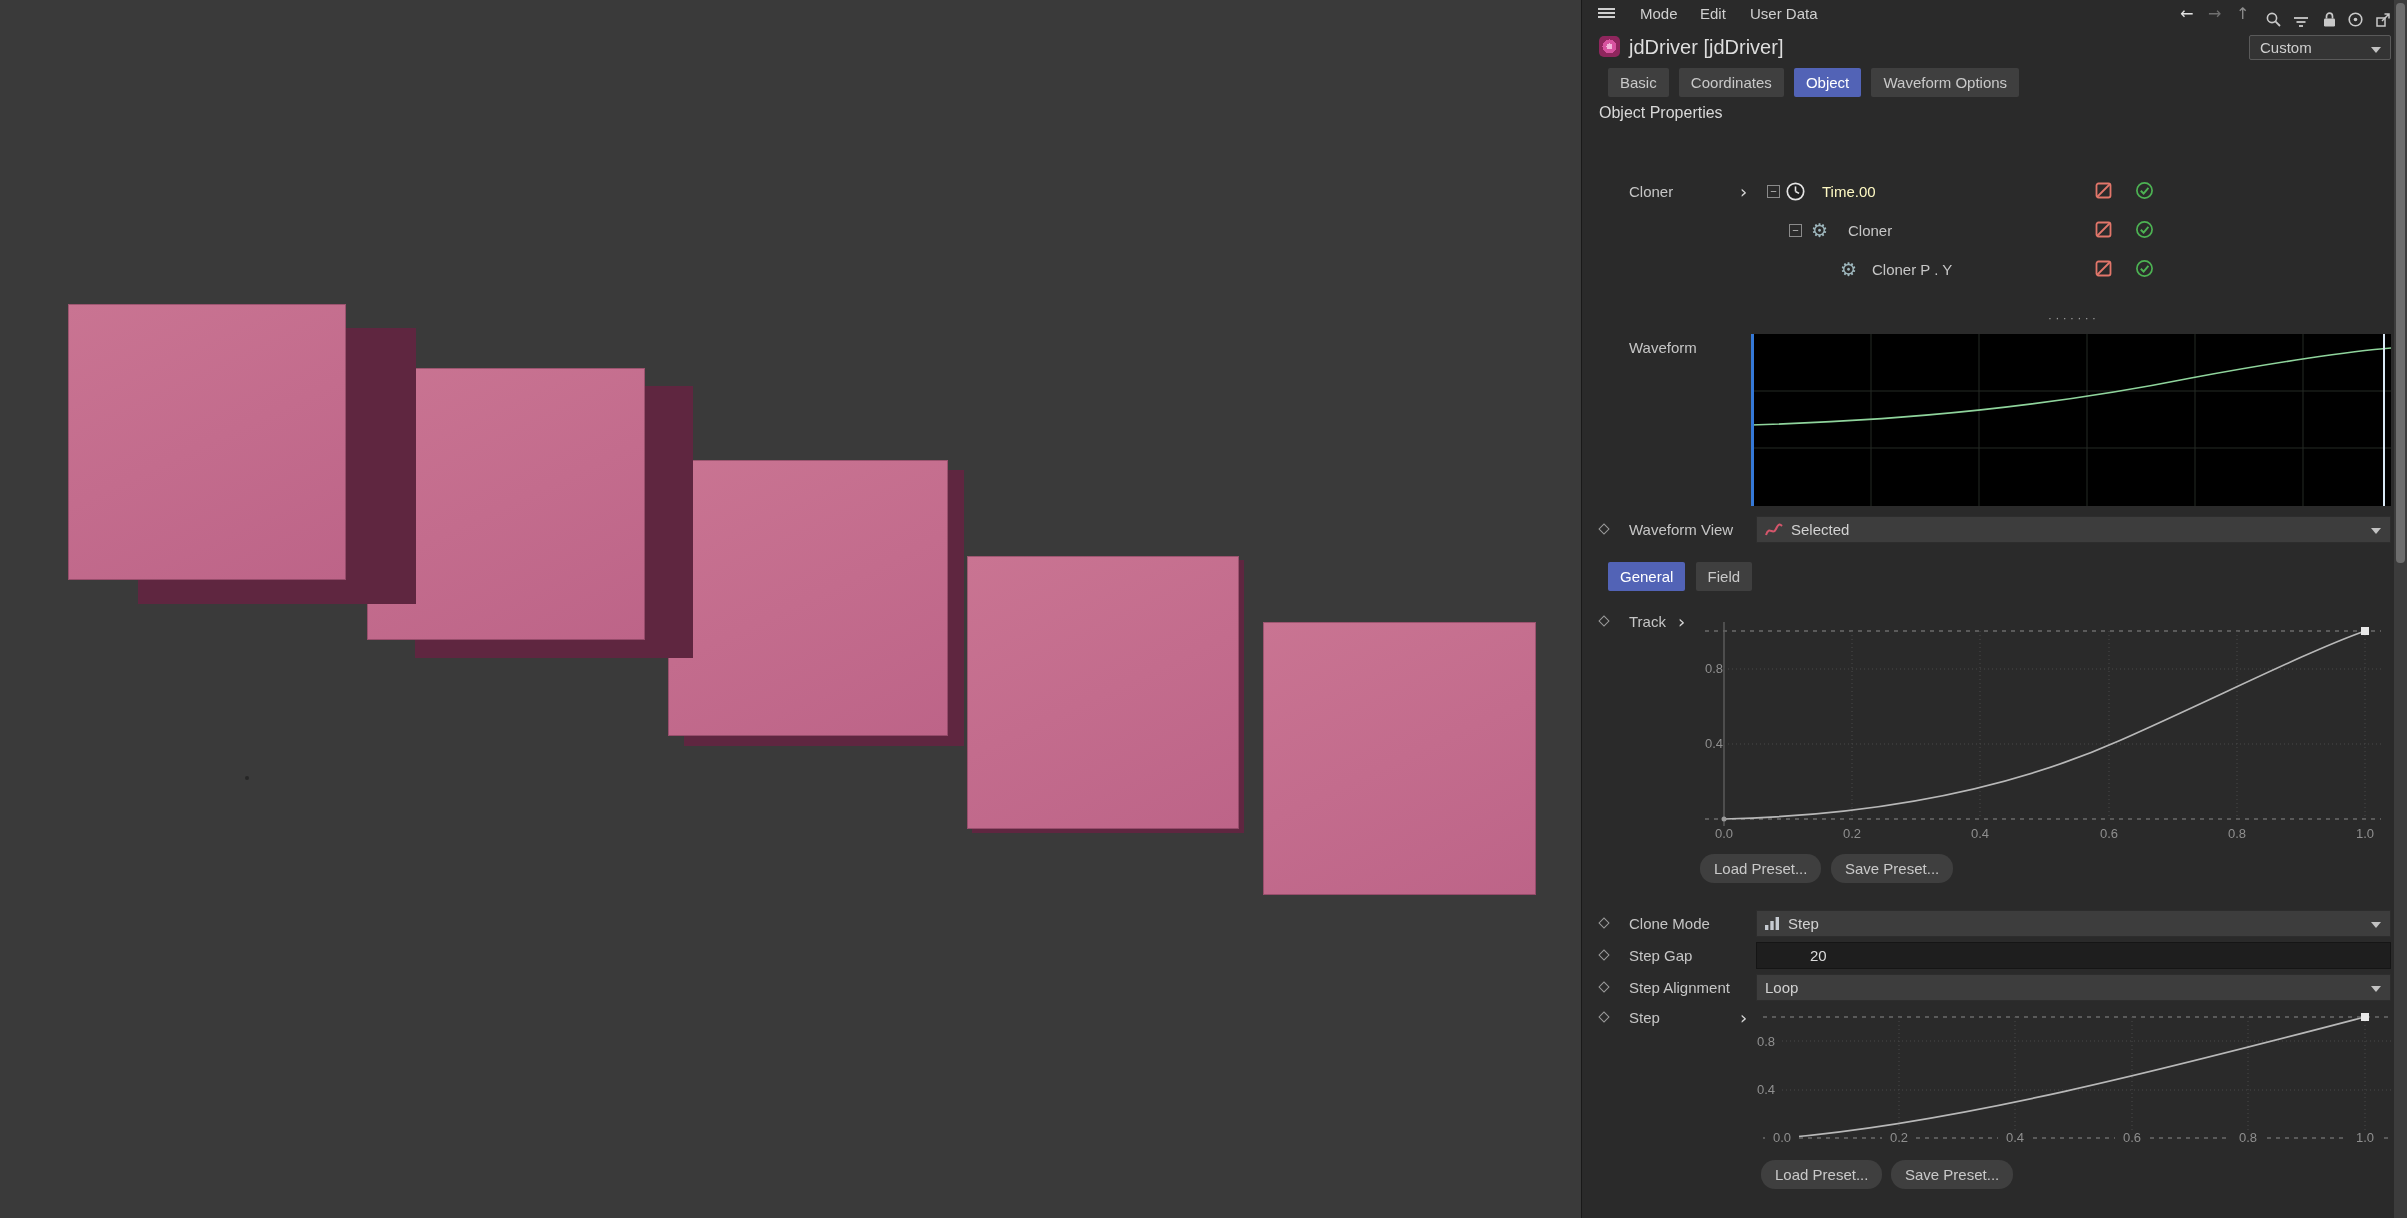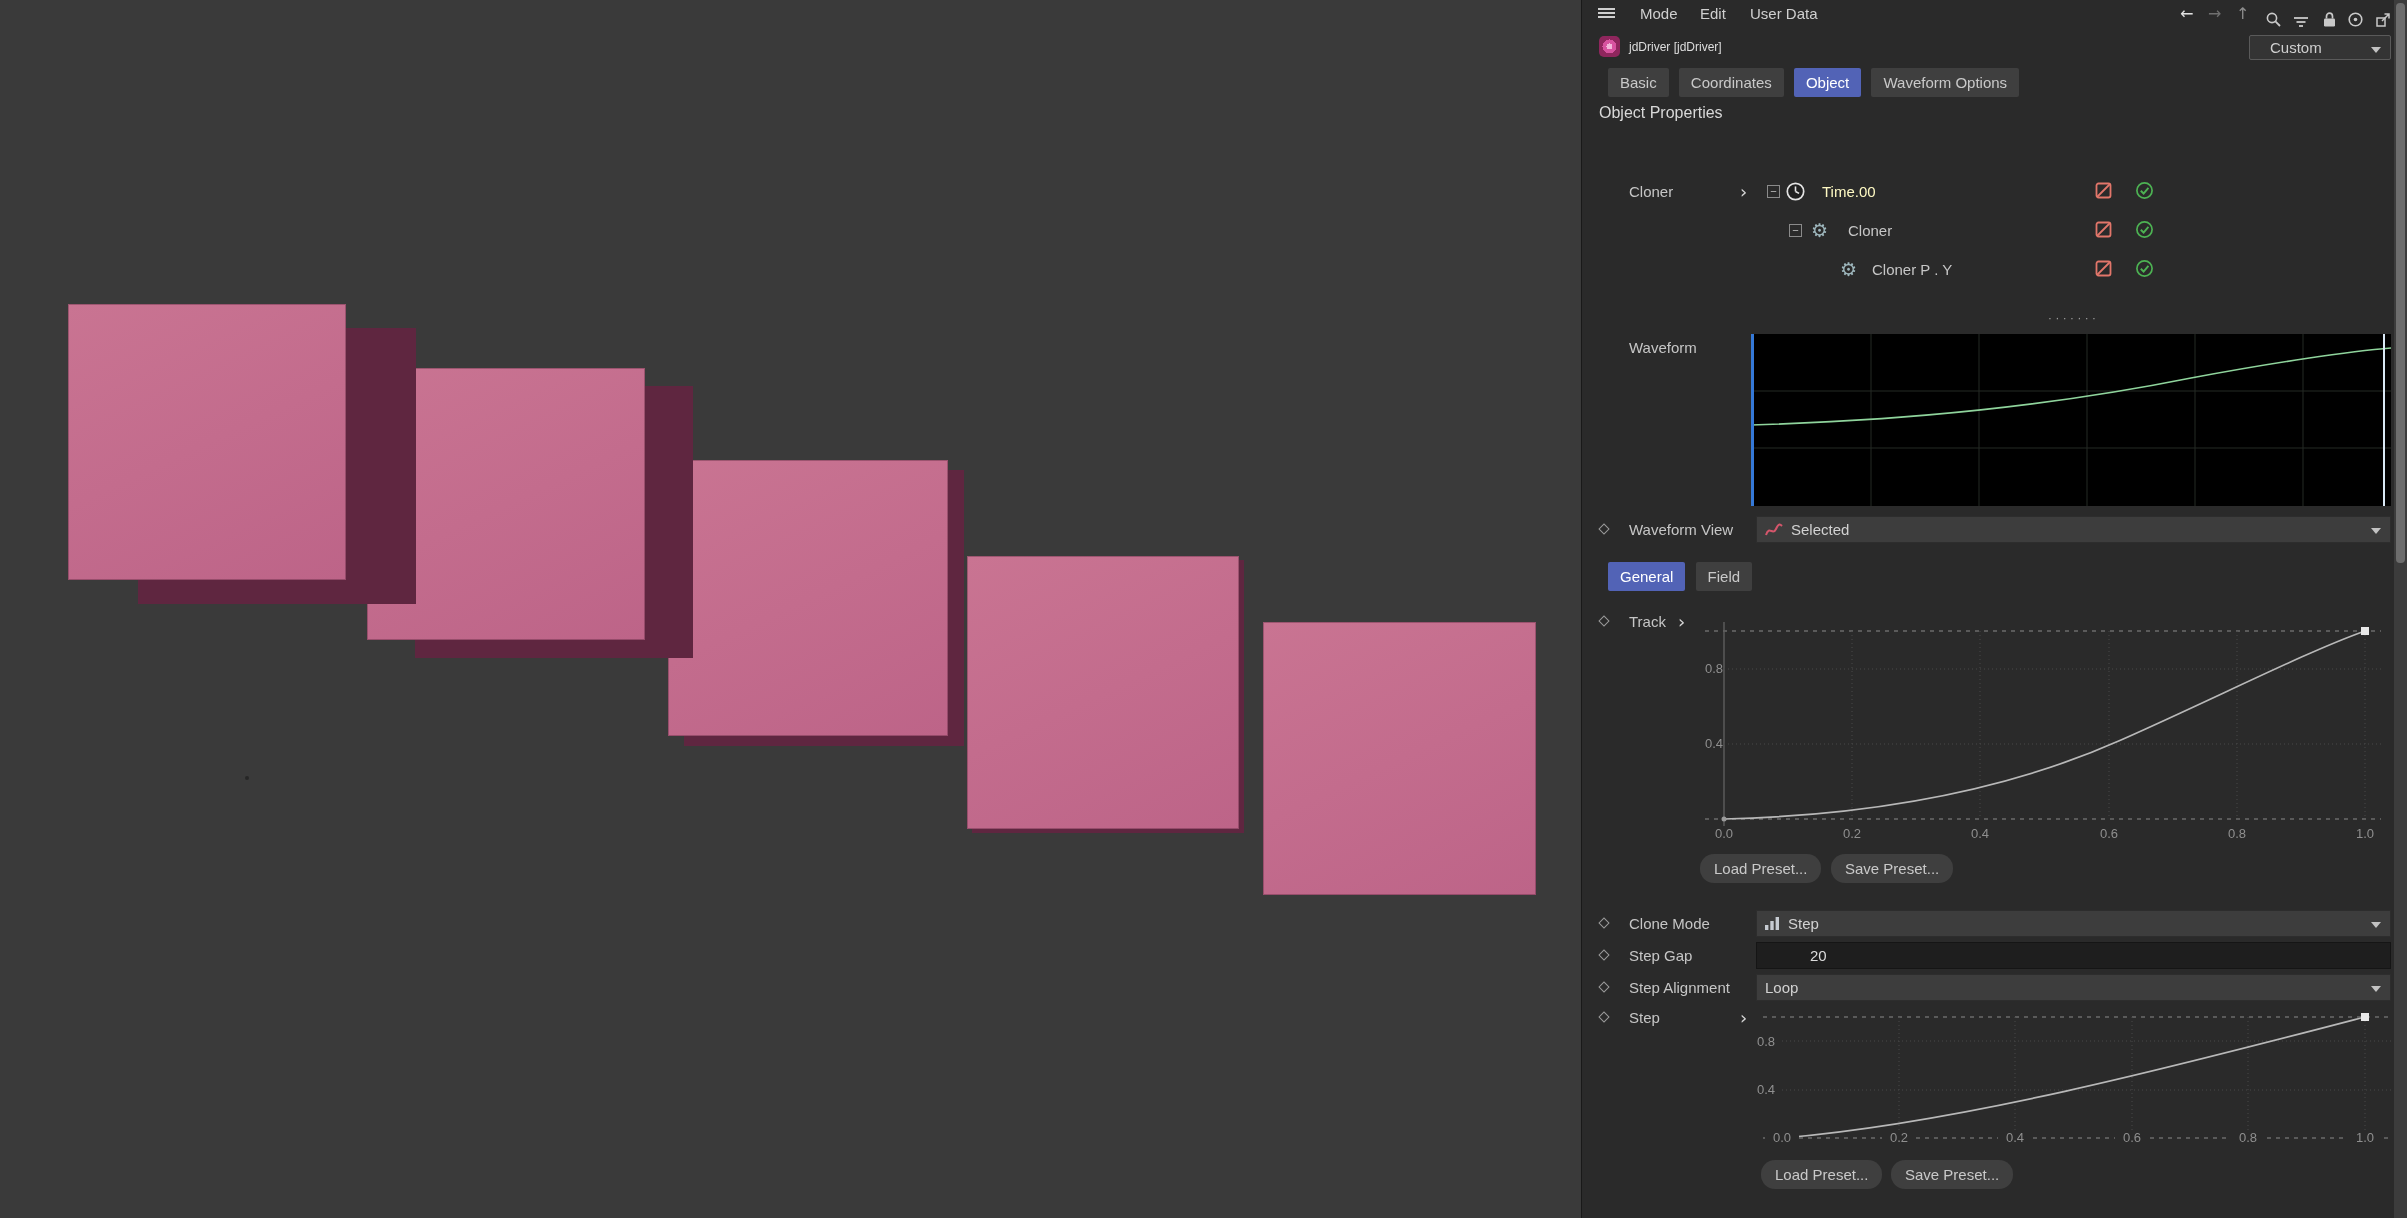--- a/index.html
+++ b/index.html
@@ -22,23 +22,23 @@
   .menubar{position:absolute;left:0;top:0;width:100%;height:27px}
   .menu-item{position:absolute;top:0;line-height:27px;color:#cfcfcf;white-space:nowrap}
   .hamburger{position:absolute;left:16px;top:8px;width:17px;height:12px}
   .hamburger i{display:block;height:2px;background:#cfcfcf;margin-bottom:2px}
   .mico{position:absolute;top:0;line-height:27px;font-family:"DejaVu Sans",sans-serif;color:#cfcfcf;font-size:16px}
   .mico svg{vertical-align:middle}
 
   .titlerow{position:absolute;left:0;top:33px;width:100%;height:28px}
   .plugin-icon{position:absolute;left:17px;top:3px;width:21px;height:21px;border-radius:5px;
     background:radial-gradient(circle,#f2b7d9 0 3px,#d7539f 3px 7px,#8f265d 7px 11px)}
-  .title-text{position:absolute;left:47px;top:0;line-height:28px;color:#dedede;font-size:12px}
+  .title-text{position:absolute;left:47px;top:0;line-height:28px;color:#dedede;font-size:20px}
   .custom-dd{position:absolute;left:667px;top:2px;width:142px;height:25px;background:#343434;
-    border:1px solid #5a5a5a;border-radius:2px;line-height:23px;padding-left:20px;color:#cfcfcf}
+    border:1px solid #5a5a5a;border-radius:2px;line-height:23px;padding-left:10px;color:#cfcfcf}
 
   .tabsrow{position:absolute;white-space:nowrap}
   .tabbtn{display:inline-block;height:29px;line-height:29px;background:#3f3f3f;border-radius:2px;
     color:#c9c9c9;padding:0 12px;margin-right:6px}
   .tabbtn.sel{background:#5263b6;color:#fff}
 
   .heading{position:absolute;left:17px;top:104px;font-size:16px;color:#d8d8d8}
 
   .prow{position:absolute;left:0;width:826px;height:27px}
   .diamond{position:absolute;left:18px;top:9px;width:8px;height:8px;border:1px solid #9a9a9a;transform:rotate(45deg)}

